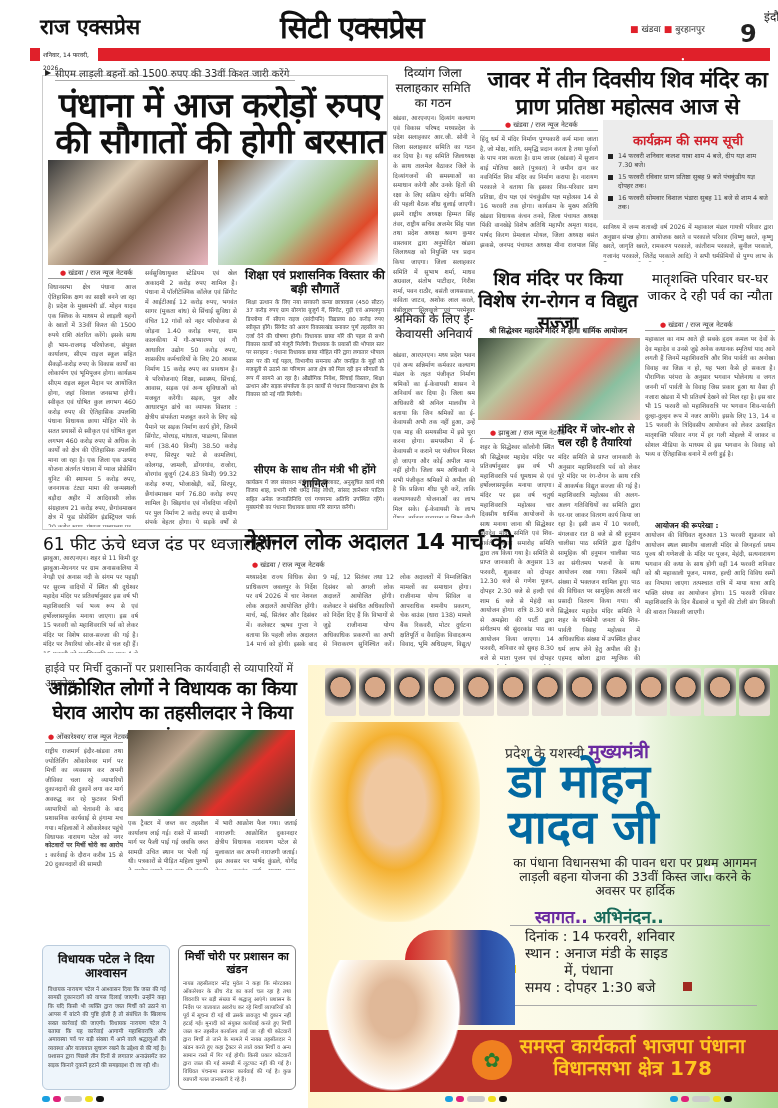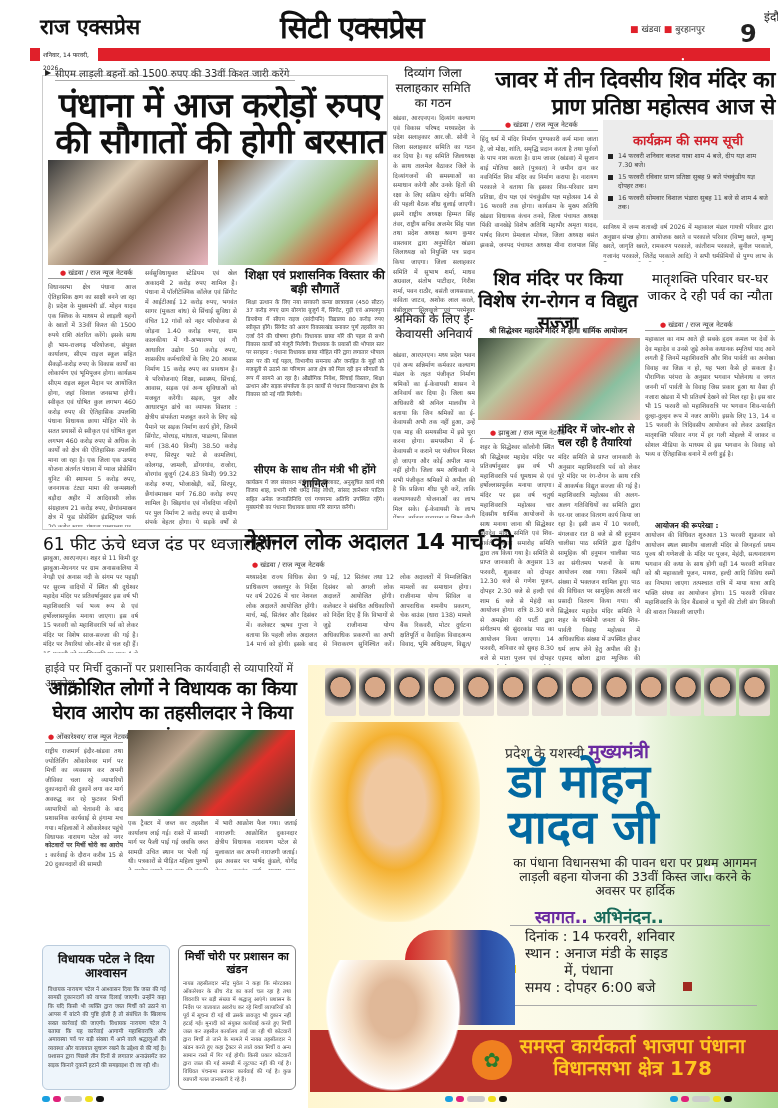--- a/index.html
+++ b/index.html
@@ -87,21 +87,21 @@
 <div class="abs subhead" style="left:245px;top:462px;width:140px;font-size:10.5px;">सीएम के साथ तीन मंत्री भी होंगे शामिल</div>
 <div class="abs col-text" style="left:246px;top:478px;width:138px;height:48px;font-size:5.6px;line-height:8.4px;">कार्यक्रम में जल संसाधन मंत्री तुलसी सिलावट, अनुसूचित कार्य मंत्री विजय शाह, प्रभारी मंत्री धर्मेंद्र सिंह लोधी, सांसद ज्ञानेश्वर पाटिल सहित अनेक जनप्रतिनिधि एवं गणमान्य अतिथि उपस्थित रहेंगे। मुख्यमंत्री का पंधाना विधायक छाया मोरे स्वागत करेंगी।</div>
 
 <div class="abs subhead" style="left:393px;top:66px;width:80px;font-size:12px;font-weight:normal;line-height:15px;">दिव्यांग जिला सलाहकार समिति का गठन</div>
 <div class="abs col-text" style="left:393px;top:113px;width:82px;height:200px;">खंडवा, आरएनएन। दिव्यांग कल्याण एवं विकास परिषद मध्यप्रदेश के प्रदेश सलाहकार आर.जी. सोनी ने जिला सलाहकार समिति का गठन कर दिया है। यह समिति जिलाध्यक्ष के साथ तालमेल बैठाकर जिले के दिव्यांगजनों की समस्याओं का समाधान करेगी और उनके हितों की रक्षा के लिए सक्रिय रहेगी। समिति की पहली बैठक शीघ्र बुलाई जाएगी। इसमें राष्ट्रीय अध्यक्ष हिम्मत सिंह तंवर, राष्ट्रीय सचिव अजमेर सिंह पाल तथा प्रदेश अध्यक्ष श्रवण कुमार वास्तवार द्वारा अनुमोदित खंडवा जिलाध्यक्ष को नियुक्ति पत्र प्रदान किया जाएगा। जिला सलाहकार समिति में सुभाष शर्मा, माधव अग्रवाल, संतोष पाटीदार, गिरीश शर्मा, पवन राठौर, बसंती जायसवाल, कविता जाटव, अशोक लाल करले, बंसीलाल सिलवाले एवं परमेश्वर महाजन को मनोनीत किया गया है।</div>
 <div class="abs rule" style="left:393px;top:308px;width:82px;"></div>
 
 <div class="abs subhead" style="left:393px;top:312px;width:82px;font-size:12px;font-weight:normal;line-height:15px;">श्रमिकों के लिए ई-केवायसी अनिवार्य</div>
 <div class="abs col-text" style="left:393px;top:350px;width:82px;height:168px;">खंडवा, आरएनएन। मध्य प्रदेश भवन एवं अन्य सन्निर्माण कर्मकार कल्याण मंडल के तहत पंजीकृत निर्माण श्रमिकों का ई-केवायसी शासन ने अनिवार्य कर दिया है। जिला श्रम अधिकारी श्री अनिल मालवीय ने बताया कि जिन श्रमिकों का ई-केवायसी अभी तक नहीं हुआ, उन्हें एक माह की समयसीमा में इसे पूरा करना होगा। समयसीमा में ई-केवायसी न कराने पर पंजीयन निरस्त हो जाएगा और कोई अपील मान्य नहीं होगी। जिला श्रम अधिकारी ने सभी पंजीकृत श्रमिकों से अपील की है कि प्रक्रिया शीघ्र पूरी करें, ताकि कल्याणकारी योजनाओं का लाभ मिल सके। ई-केवायसी के लाभ पेंशन, दुर्घटना सहायता व शिक्षा जैसी योजनाओं का लाभ।</div>
 
-<div class="abs h-big" style="left:480px;top:66px;width:295px;font-size:22px;text-align:right;letter-spacing:-0.5px;line-height:27px;">जावर में तीन दिवसीय शिव मंदिर का प्राण प्रतिष्ठा महोत्सव आज से</div>
+<div class="abs h-big" style="left:480px;top:66px;width:295px;font-size:22px;text-align:center;letter-spacing:-0.5px;line-height:27px;">जावर में तीन दिवसीय शिव मंदिर का प्राण प्रतिष्ठा महोत्सव आज से</div>
 <div class="abs byline" style="left:505px;top:120px;"><span class="rd">●</span> <span>खंडवा / राज न्यूज नेटवर्क</span></div>
 <div class="abs rule" style="left:480px;top:130px;width:118px;"></div>
 <div class="abs col-text" style="left:480px;top:134px;width:118px;height:114px;">हिंदू धर्म में मंदिर निर्माण पुण्यकारी कर्म माना जाता है, जो मोक्ष, शांति, समृद्धि प्रदान करता है तथा पूर्वजों के पाप नाश करता है। ग्राम जावर (खंडवा) में सुजान बाई मोतिया खरते (पुत्रवत) ने जमीन दान कर नवनिर्मित शिव मंदिर का निर्माण कराया है। नारायण परकाले ने बताया कि इसका शिव-परिवार प्राण प्रतिष्ठा, दीप यज्ञ एवं पंचकुंडीय यज्ञ महोत्सव 14 से 16 फरवरी तक होगा। कार्यक्रम के मुख्य अतिथि खंडवा विधायक कंचन तनवे, जिला पंचायत अध्यक्ष पिंकी वानखेड़े विशेष अतिथि महापौर अमृता यादव, पार्षद किरण प्रेमलाल मोयल, जिला अध्यक्ष बसंत झकसे, जनपद पंचायत अध्यक्ष मीना राजपाल सिंह सोलंकी, पीठा बलीराम भटोरे, सरपंच अमित मालवीय, जनपद सदस्य ज्योति दीपक यादव। अखिल विश्व गायत्री परिवार हरिद्वार के</div>
 <div class="abs schedule">
   <h4>कार्यक्रम की समय सूची</h4>
   <ul>
     <li>14 फरवरी शनिवार कलश यात्रा शाम 4 बजे, दीप यज्ञ शाम 7.30 बजे।</li>
     <li>15 फरवरी रविवार प्राण प्रतिष्ठा सुबह 9 बजे पंचकुंडीय यज्ञ दोपहर तक।</li>
     <li>16 फरवरी सोमवार विशाल भंडारा सुबह 11 बजे से शाम 4 बजे तक।</li>
   </ul>
@@ -168,21 +168,21 @@
   </div>
 <div class="abs ad-portrait"></div>
 <div class="abs ad-line1"><span>प्रदेश के यशस्वी</span> <b>मुख्यमंत्री</b></div>
 <div class="abs ad-name">डॉ मोहन यादव जी</div>
 <div class="abs ad-sub">का पंधाना विधानसभा की पावन धरा पर प्रथम आगमन लाड़ली बहना योजना की 33वीं किस्त जारी करने के अवसर पर हार्दिक</div>
 <div class="abs ad-welcome"><span style="color:#6a2aa0">स्वागत..</span> <span>अभिनंदन..</span></div>
 <div class="abs rule" style="left:510px;top:925px;width:260px;background:#aaa;"></div>
 <div class="abs ad-details">
   <div>दिनांक : 14 फरवरी, शनिवार</div>
   <div><span>स्थान :</span> <span style="display:inline-block;width:110px;vertical-align:top;">अनाज मंडी के साइड में, पंधाना</span></div>
-  <div>समय : दोपहर 6:00 बजे</div>
+  <div>समय : दोपहर 1:30 बजे</div>
 </div>
 <div class="abs" style="left:508px;top:965px;width:8px;height:8px;background:#f0d020;"></div>
 <div class="abs" style="left:683px;top:982px;width:9px;height:9px;background:#a02a20;"></div>
 <div class="abs" style="left:705px;top:866px;width:9px;height:9px;background:#fff;"></div>
 <div class="abs rule" style="left:512px;top:1005px;width:245px;background:#aaa;"></div>
 <div class="abs women"></div>
 <div class="abs ad-banner"></div>
 <div class="abs lady"></div>
 <div class="abs lotus">✿</div>
 <div class="abs ad-banner-text" style="width:255px;">समस्त कार्यकर्ता भाजपा पंधाना विधानसभा क्षेत्र 178</div>

